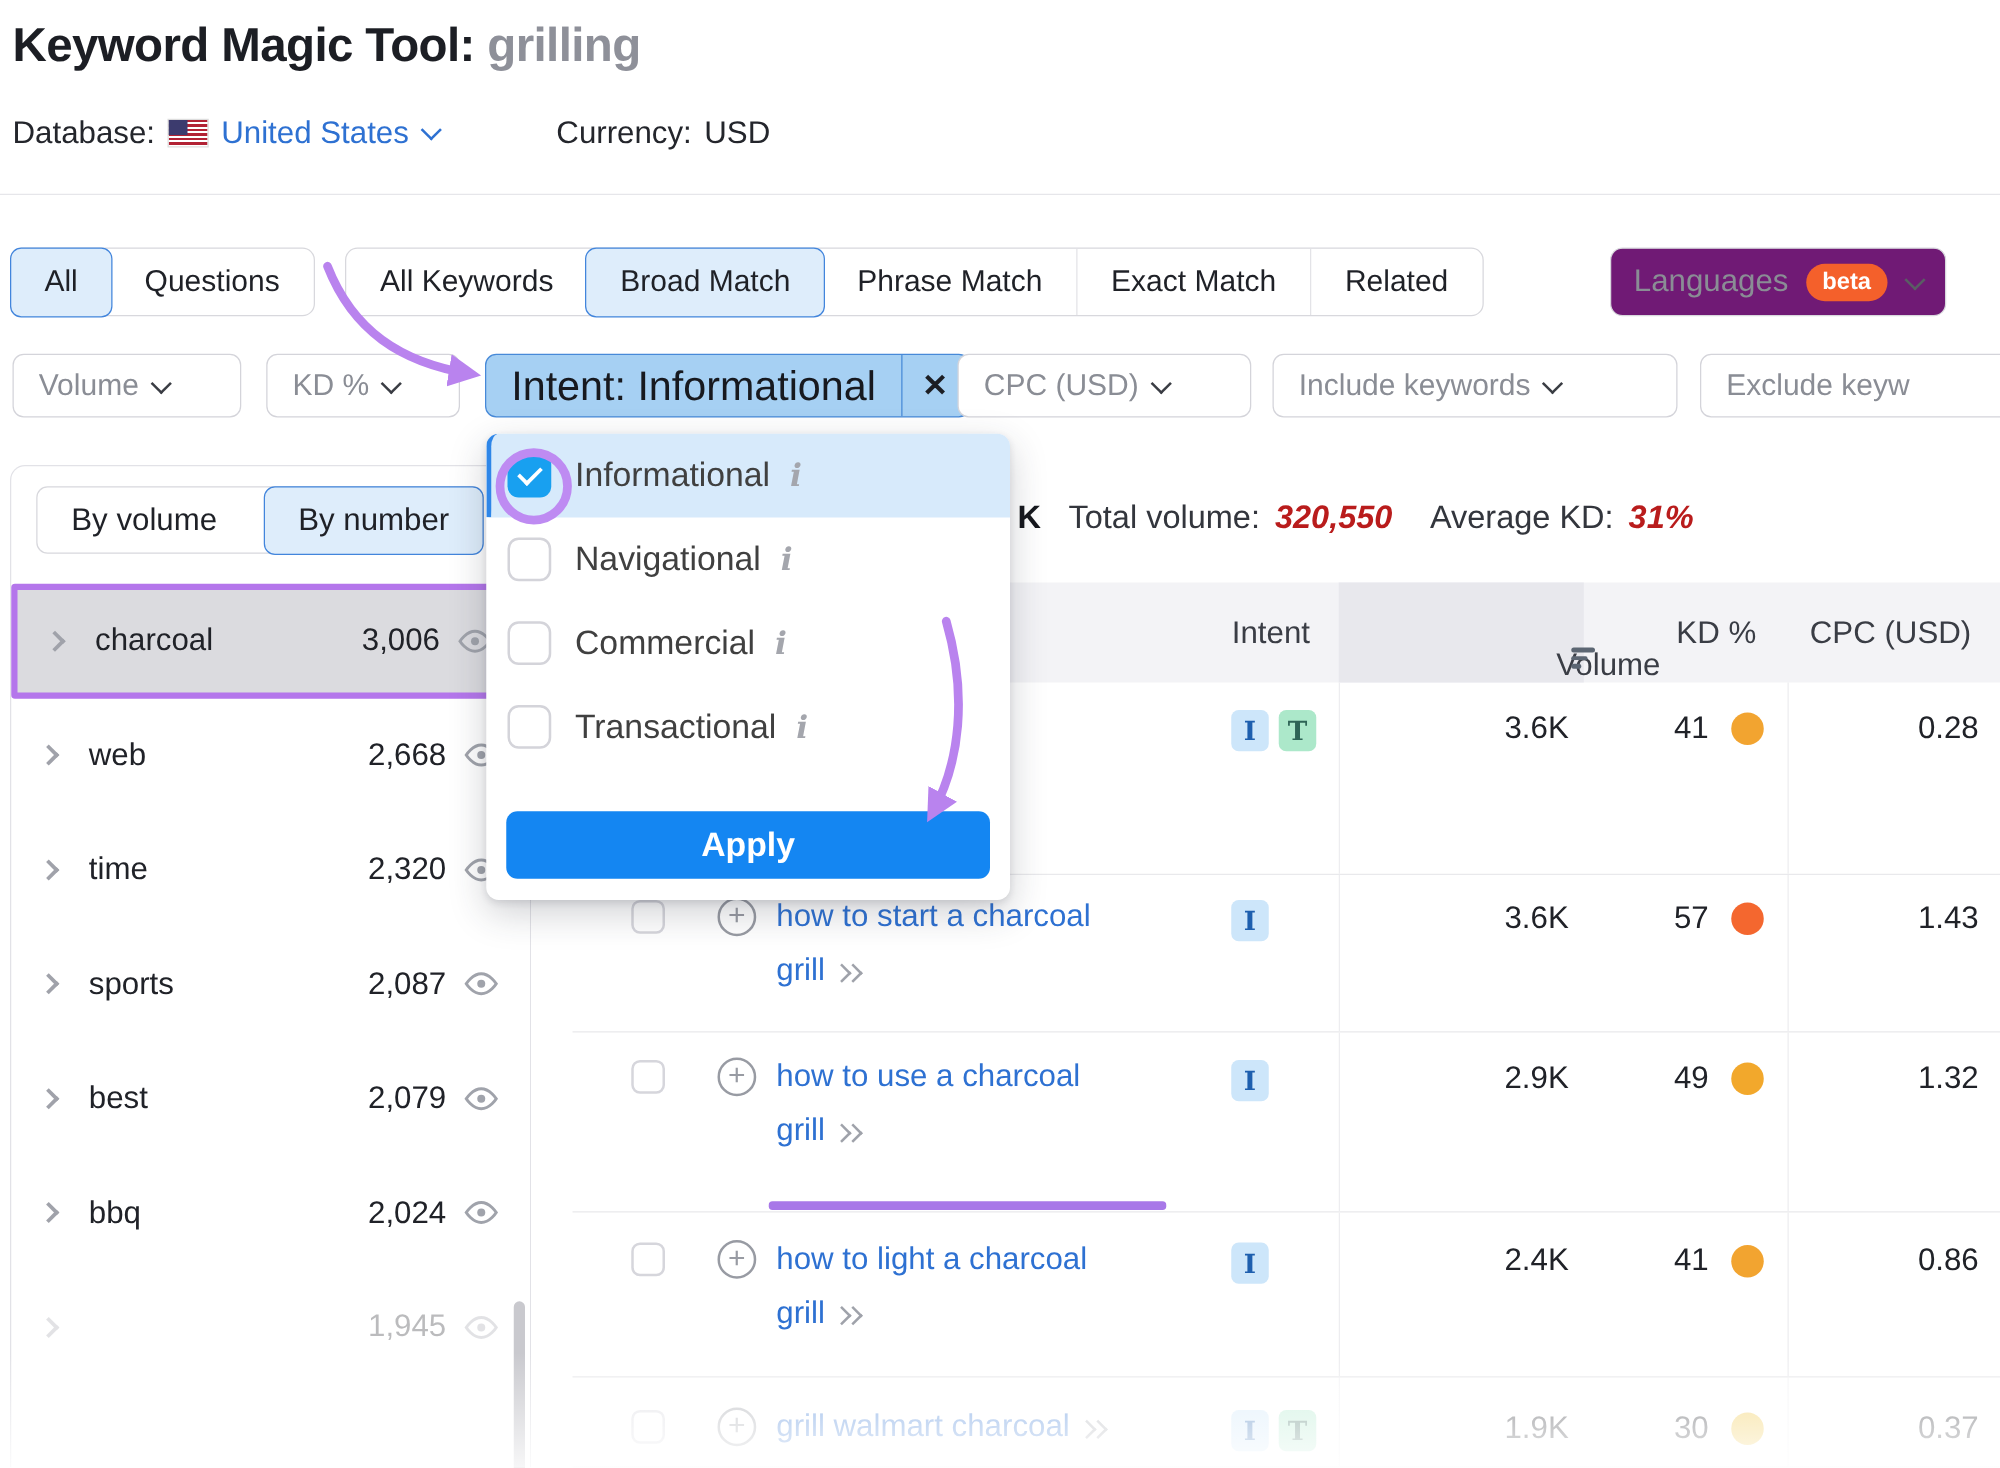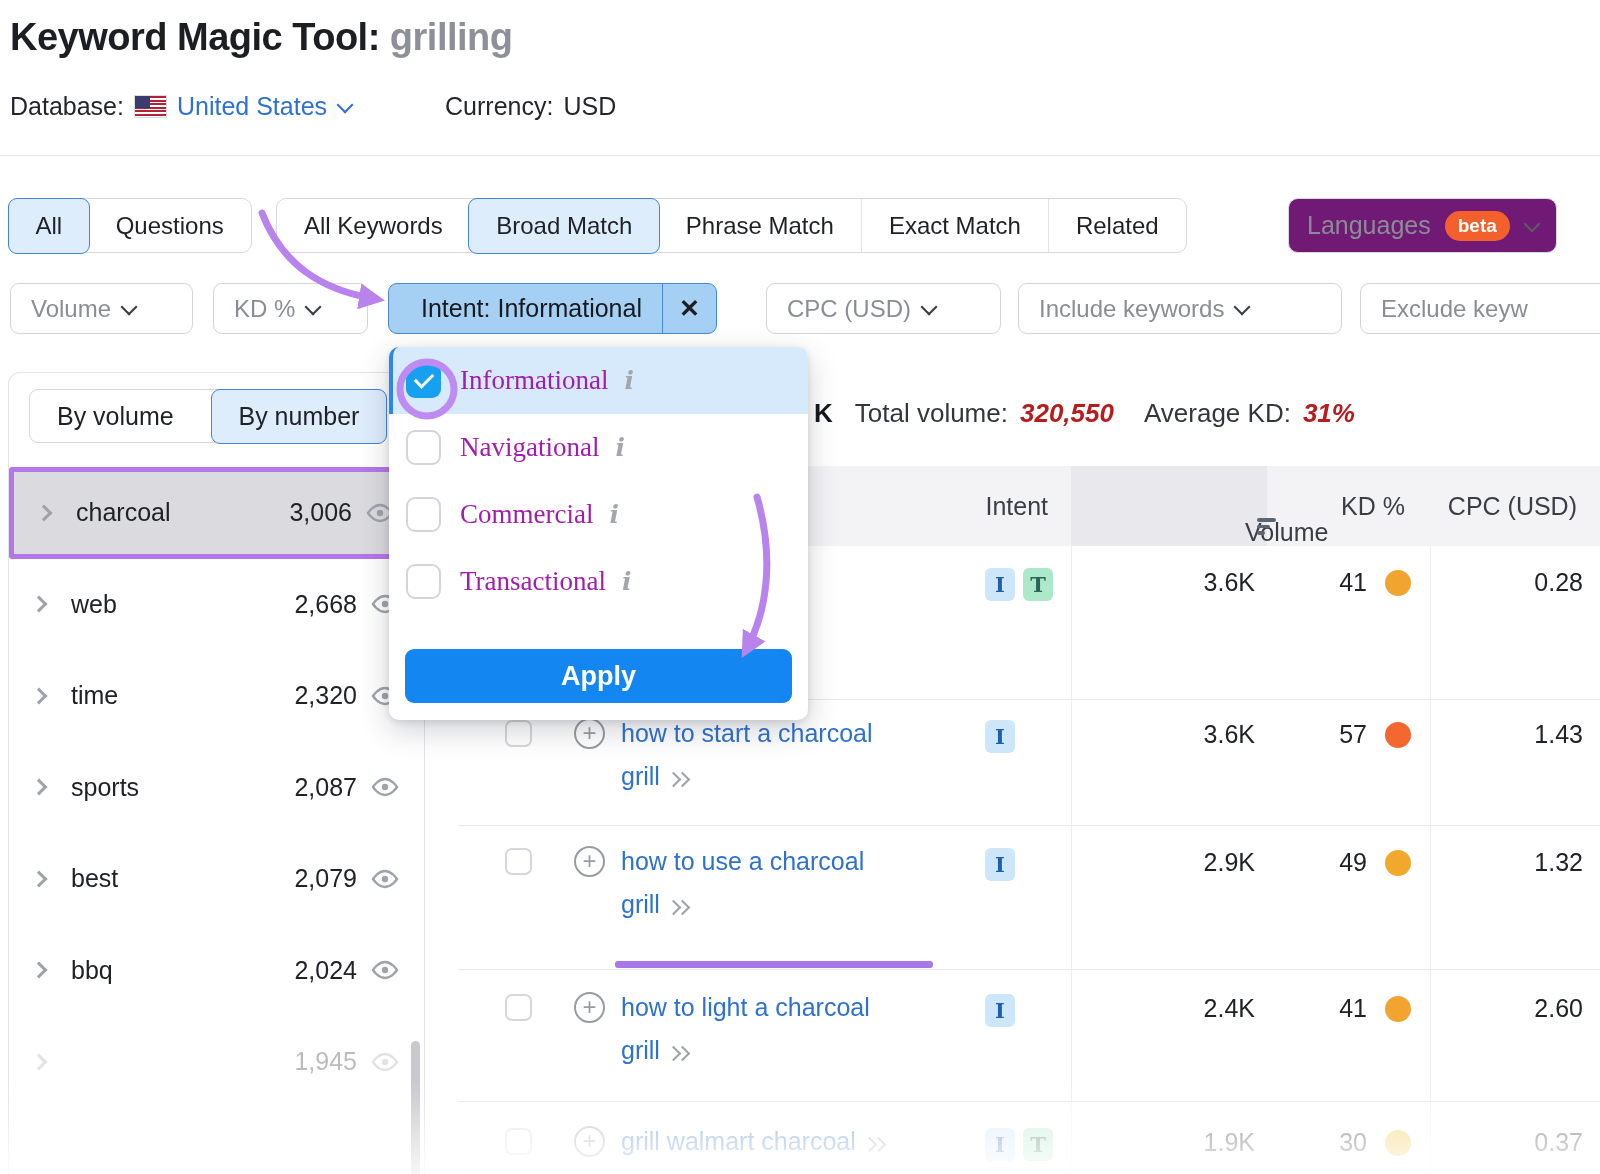--- a/index.html
+++ b/index.html
@@ -28,21 +28,21 @@
     box-sizing:border-box;display:flex;align-items:center;padding:0 18px;background:#701a75;color:#8A8D95;font-size:25px;margin-left:20px;}
   .beta{background:#F4602B;color:#fff;font-size:19px;font-weight:bold;padding:4px 13px;border-radius:15px;margin-left:14px;}
   .langs .chev{color:#5A5D64;margin-left:auto;}
   
   .filters-row{position:absolute;left:0;top:283px;width:1600px;height:51px;}
   .fbtn{position:absolute;top:0;height:51px;border:1.5px solid #D4D4DA;border-radius:9px;background:#fff;box-sizing:border-box;
     display:flex;align-items:center;padding:0 20px;font-size:24px;color:#8A8D95;white-space:nowrap;}
   .fbtn .chev{color:#3A3D44;}
   .chip{position:absolute;left:388px;top:0;height:51px;display:flex;align-items:stretch;background:#A6D0F3;
     border:1.5px solid #4789D8;border-radius:9px;box-sizing:border-box;overflow:hidden;}
-  .chip-label{display:flex;align-items:center;padding:0 20px;font-size:25px;color:#17191F;margin-left:12px;}
+  .chip-label{display:flex;align-items:center;padding:0 20px;font-size:33px;color:#17191F;}
   .chip-x{display:flex;align-items:center;justify-content:center;width:53px;border-left:1.5px solid #4789D8;
     font-size:25px;font-weight:bold;color:#1C1E24;}
   
   .side{position:absolute;left:8px;top:372px;width:417px;height:802px;background:#fff;border:1.5px solid #E2E2E7;
     border-bottom:none;border-radius:12px 12px 0 0;box-sizing:border-box;}
   .seg{position:absolute;left:20px;top:16px;height:54px;display:flex;border:1.5px solid #D8D8DD;border-radius:9px;
     background:#fff;box-sizing:border-box;}
   .seg .tab{font-size:25px;}
   .side-rows{position:absolute;left:0;top:94px;right:0;}
   .srow{height:91.5px;display:flex;align-items:center;padding:0 24px;box-sizing:border-box;font-size:25px;color:#202228;}
@@ -87,21 +87,21 @@
   
   .ddown{position:absolute;left:389px;top:347px;width:419px;height:373px;background:#fff;border-radius:10px;
     box-shadow:0 10px 30px rgba(40,45,60,.22),0 2px 6px rgba(40,45,60,.12);z-index:50;}
   .opt{height:67px;display:flex;align-items:center;padding-left:17px;box-sizing:border-box;}
   .opt.sel{background:#D7EAFB;border-left:4px solid #2E86E8;padding-left:13px;border-radius:10px 10px 0 0;}
   .ckb{width:35px;height:35px;border:2px solid #D4D4DA;border-radius:9px;background:#fff;box-sizing:border-box;
     display:flex;align-items:center;justify-content:center;}
   .ckb.on{border:none;background:#18A0F0;}
   .ckb.on i{display:block;width:15px;height:8px;border-left:3.6px solid #fff;border-bottom:3.6px solid #fff;
     transform:rotate(-45deg);margin-top:-4px;}
-  .opt .lab{margin-left:19px;font-size:27px;color:#a21caf;font-family:Liberation Serif, serif;}
+  .opt .lab{margin-left:19px;font-size:27px;color:#404040;}
   .iinfo{margin-left:16px;font-family:"DejaVu Serif",serif;font-style:italic;font-weight:bold;font-size:25px;color:#A4A6AD;}
   .apply{position:absolute;left:16px;right:16px;bottom:17px;height:54px;border:none;border-radius:9px;background:#1486F2;
     color:#fff;font-size:27px;font-weight:bold;font-family:"Liberation Sans",sans-serif;display:flex;align-items:center;justify-content:center;}
   
   .anno{position:absolute;left:0;top:0;z-index:60;pointer-events:none;}
   .fade{position:absolute;left:0;top:1082px;width:1600px;height:92px;z-index:70;pointer-events:none;
     background:linear-gradient(rgba(255,255,255,0),rgba(255,255,255,.85));}
 </style>
 </head>
 <body>
@@ -321,21 +321,21 @@
         <div class="vline" style="left: 972px;"></div>
         <span class="cbx" style="left: 47px; top: 24px;"></span>
         <span class="plus" style="left: 116px; top: 22px;"></span>
         <div class="kwlink" style="left: 163px; top: 16px;">how to light a charcoal grill<span class="dchev"><span class="chev r"></span><span class="chev r"></span></span></div>
         <div class="badges" style="top: 24px;">
           <span class="ibadge" style="background: rgb(205, 230, 250); color: rgb(30, 95, 174);">I</span>
         </div>
         <div class="cell" style="right: 345px; top: 24px;">2.4K</div>
         <div class="cell" style="right: 233px; top: 24px;">41</div>
         <span class="kdot" style="left: 927px; top: 26px; background: rgb(242, 164, 48);"></span>
-        <div class="cell" style="right: 17px; top: 24px;">2.60</div>
+        <div class="cell" style="right: 17px; top: 24px;">0.86</div>
       </div>
       <div class="trow faded" style="top: 1102px; height: 72px;">
         <div class="vline" style="left: 613px;"></div>
         <div class="vline" style="left: 972px;"></div>
         <span class="cbx" style="left: 47px; top: 26px;"></span>
         <span class="plus" style="left: 116px; top: 24px;"></span>
         <div class="kwlink" style="left: 163px; top: 18px;">grill walmart charcoal<span class="dchev"><span class="chev r"></span><span class="chev r"></span></span></div>
         <div class="badges" style="top: 26px;">
           <span class="ibadge" style="background: rgb(205, 230, 250); color: rgb(30, 95, 174);">I</span>
           <span class="ibadge" style="background: rgb(172, 232, 202); color: rgb(46, 100, 86);">T</span>

